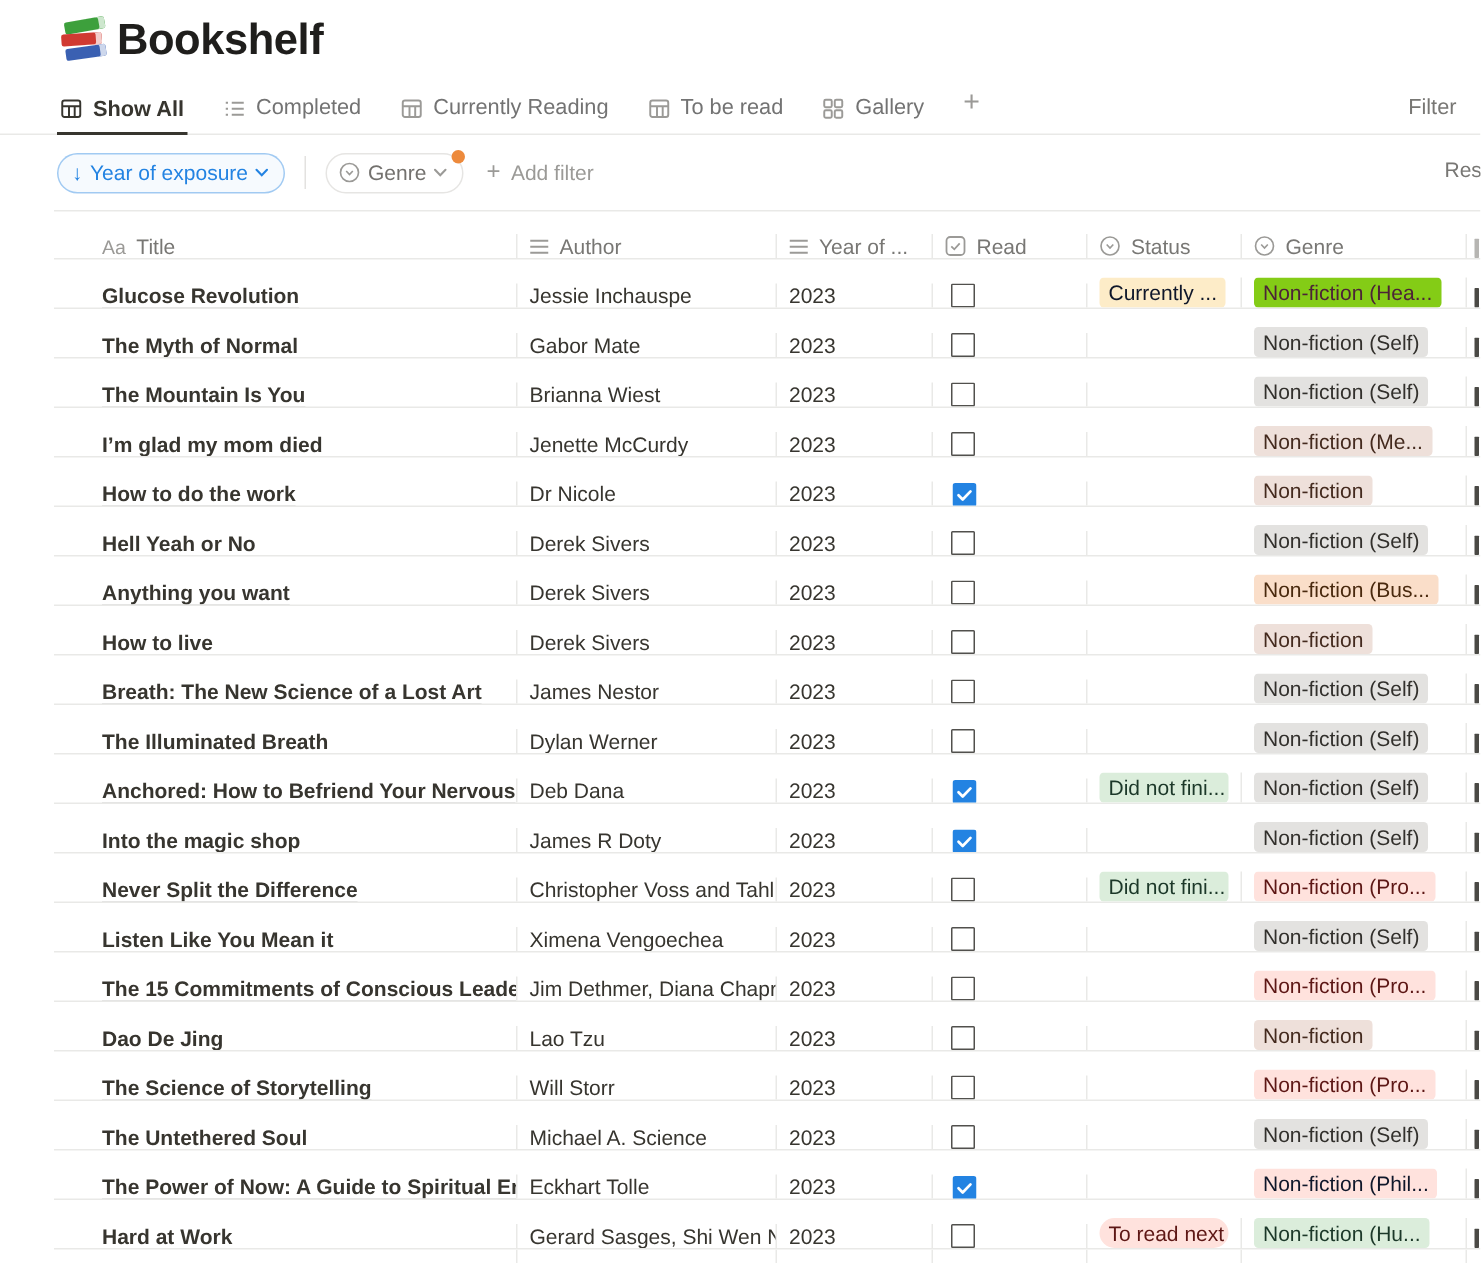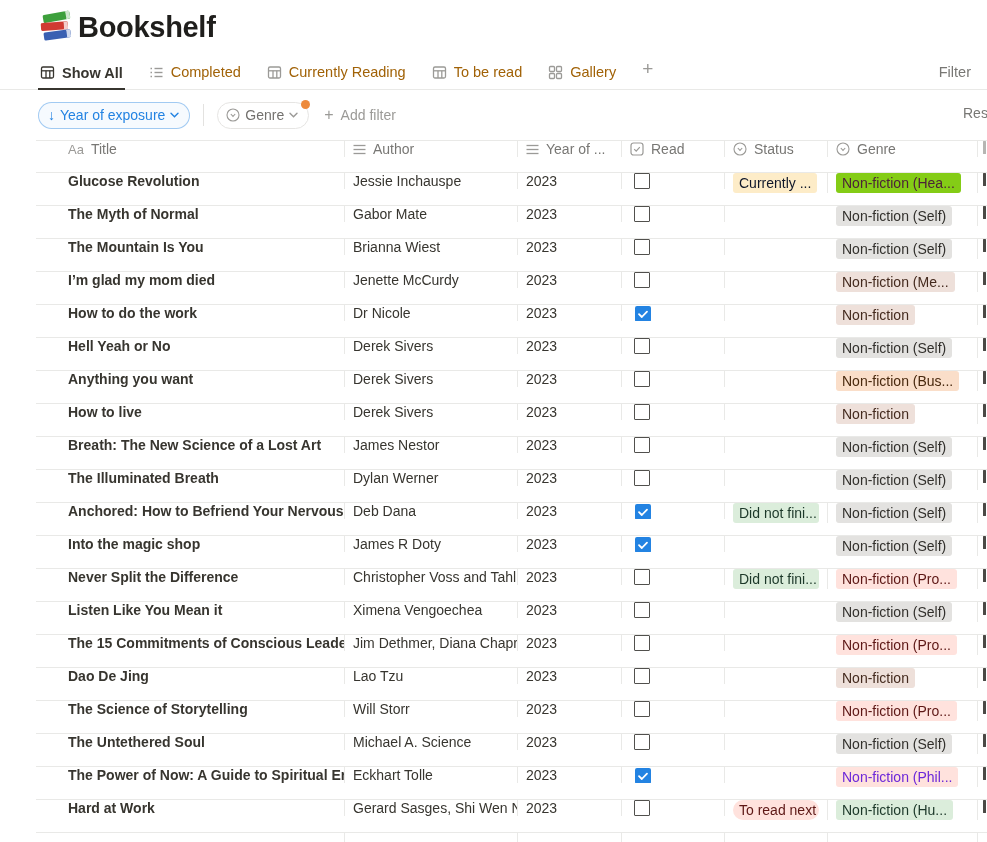--- a/index.html
+++ b/index.html
@@ -12,38 +12,38 @@
   
   .page-header { padding:8px 0 0 38px; height:46px; display:flex; align-items:center; gap:4px; }
   .book-stack { width:36px; height:36px; position:relative; transform:rotate(-6deg); flex:0 0 auto; }
   .book { position:absolute; width:27px; height:8px; border-radius:1.5px; box-shadow:inset -4px 0 0 rgba(255,255,255,.75); }
   .book.b1 { top:4px;  left:6px; background:#3da03c; transform:rotate(-4deg); }
   .book.b2 { top:13px; left:3px; background:#d03a32; transform:rotate(2deg); }
   .book.b3 { top:22px; left:5px; background:#3a60b2; transform:rotate(-2deg); }
   .page-title { font-size:29px; font-weight:700; letter-spacing:-.3px; color:#1f1e1c; }
   
   .tabs-wrap { margin-top:8px; height:36px; border-bottom:1px solid #e9e9e7; display:flex; align-items:flex-end; padding:0 16px 0 38px; }
-  .tab { display:flex; align-items:center; gap:7px; font-size:14.5px; color:#a16207; padding:0 2px 9px; margin-right:22px; cursor:pointer; }
+  .tab { display:flex; align-items:center; gap:7px; font-size:14.5px; color:#737373; padding:0 2px 9px; margin-right:22px; cursor:pointer; }
   .tab.active { color:#37352f; font-weight:600; border-bottom:2.5px solid #37352f; margin-bottom:-1px; padding-bottom:7.5px; }
   .tab svg { display:block; }
   .tab-add { font-size:19px; color:#9b9a97; padding-bottom:9px; margin-right:0; }
   .tabs-filter { margin-left:auto; color:#787774; font-size:14.5px; padding-bottom:9px; }
   
   .filter-row { height:50px; display:flex; align-items:center; padding-left:38px; position:relative; }
   .pill { display:flex; align-items:center; gap:5px; height:27px; border-radius:14px; font-size:14px; cursor:pointer; }
   .pill-sort { color:#2383e2; border:1px solid rgba(35,131,226,.4); background:rgba(35,131,226,.04); padding:0 10px 0 9px; }
   .pill-genre { position:relative; color:#73716e; border:1px solid #e6e5e3; background:#fff; padding:0 10px 0 8px; margin-left:13px; }
   .orange-dot { position:absolute; top:-3px; right:-2px; width:9px; height:9px; border-radius:50%; }
   .vdivider { width:1px; height:22px; background:#e3e2e0; margin-left:13px; }
   .add-filter { display:flex; align-items:center; gap:7px; color:#9b9a97; font-size:14px; margin-left:15px; cursor:pointer; }
   .add-filter .plus { font-size:16px; }
   .reset-btn { position:absolute; left:963px; top:15px; color:#787774; font-size:14px; white-space:nowrap; }
   
   .table { margin-left:36px; width:951px; font-size:14px; }
-  .tr, .thead { display:flex; height:33px; align-items:flex-start; border-bottom:1px solid #e9e9e7; }
+  .tr, .thead { display:flex; height:33px; align-items:flex-end; border-bottom:1px solid #e9e9e7; }
   .thead { border-top:1px solid #e9e9e7; color:#787774; }
   .td, .th { display:flex; align-items:center; padding:0 8px; border-right:1px solid #e9e9e7; overflow:hidden; white-space:nowrap; }
   .th { gap:7px; }
   .c-title  { width:309px; }
   .c-author { width:173px; }
   .c-year   { width:104px; }
   .c-read   { width:103px; }
   .c-status { width:103px; }
   .c-genre  { width:150px; }
   .c-next   { width:9px; border-right:none; padding:0 0 0 5px; }
@@ -661,21 +661,21 @@
     <div class="td c-read">
       <span class="checkbox checked">
         <svg viewBox="0 0 16 16" width="16" height="16">
               <rect width="16" height="16" rx="2" class="cb-bg" fill="#2383e2"></rect>
               <path d="M4 8.2 L6.8 11 L12 5.6" fill="none" stroke="#fff" stroke-width="1.8" stroke-linecap="round" stroke-linejoin="round"></path>
             </svg>
       </span>
     </div>
     <div class="td c-status"></div>
     <div class="td c-genre">
-          <span class="badge" style="background: rgb(255, 226, 221); color: #6d28d9;">Non-fiction (Phil...</span>
+          <span class="badge" style="background: rgb(255, 226, 221); color: #0f172a;">Non-fiction (Phil...</span>
         </div>
     <div class="td c-next">
           <span class="sliver"></span>
         </div>
   </div>
 
   <div class="tr">
     <div class="td c-title">
           <span class="title-link">Hard at Work</span>
         </div>

